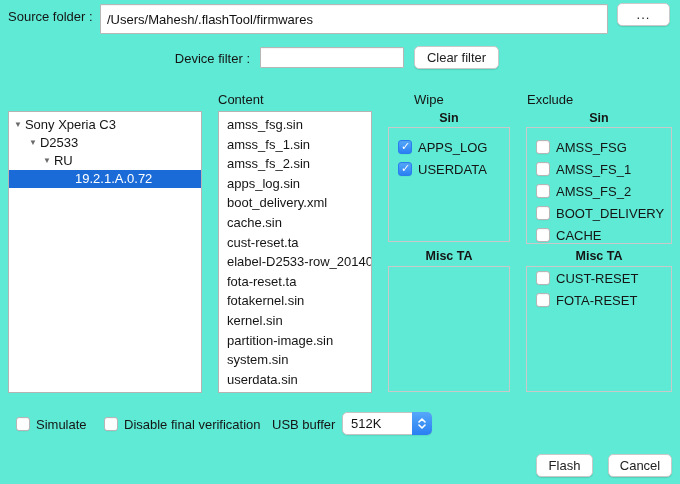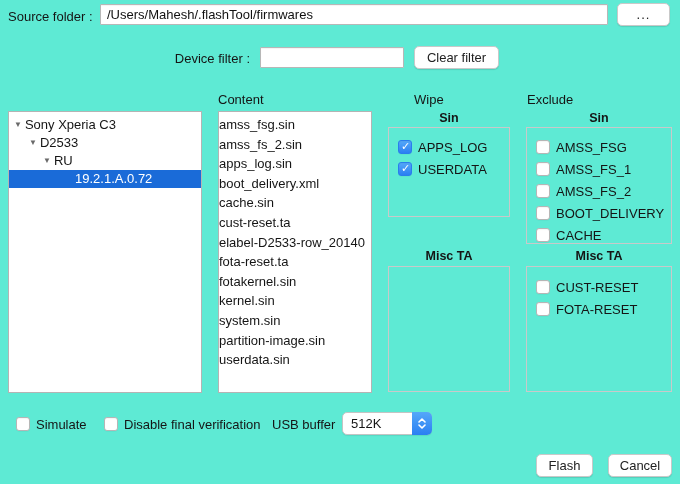--- a/index.html
+++ b/index.html
@@ -13,21 +13,21 @@
 
   .lbl { position:absolute; white-space:nowrap; }
 
   
   .field {
     position:absolute; background:#fff; border:1px solid #b7b7b7;
     font:13px "Liberation Sans","DejaVu Sans",sans-serif; color:#111;
     padding:0 6px; outline:none; border-radius:1px;
     box-shadow: inset 0 1px 1px rgba(0,0,0,0.05);
   }
-  #source-input { left:100px; top:4px;  width:508px; height:21px; }
+  #source-input { left:100px; top:4px;  width:508px; height:30px; }
   #device-input { left:260px; top:47px; width:144px; height:21px; }
 
   
   .btn {
     position:absolute; background:#fff; border:1px solid #c9c9c9; border-radius:5px;
     box-shadow:0 1px 1px rgba(0,0,0,0.12);
     font-size:13px; color:#222; text-align:center; cursor:default;
     display:flex; align-items:center; justify-content:center;
   }
   #browse-btn { left:617px; top:3px;  width:53px; height:23px; letter-spacing:1px; }
@@ -61,28 +61,28 @@
   .tree-row { height:18.2px; display:flex; align-items:center; white-space:nowrap; font-size:13px; }
   .tree-row .tri { display:none; font-size:8px; color:#6a6a6a; margin-right:3px; transform:translateY(-0.5px); }
   .tree-row.expanded .tri { display:inline; }
   .tree-row.lv0 { padding-left:5px; }
   .tree-row.lv1 { padding-left:20px; }
   .tree-row.lv2 { padding-left:34px; }
   .tree-row.lv3 { padding-left:66px; }
   .tree-row.selected { background:var(--sel,#1a6bd8); color:#fff; }
 
   
-  .content-row { height:19.6px; line-height:19.6px; padding-left:0; font-size:13px; white-space:nowrap; }
+  .content-row { height:19.6px; line-height:19.6px; padding-left:8px; font-size:13px; white-space:nowrap; }
 
   
   .groupbox { position:absolute; border:1px solid #c9c9c9; background:transparent; }
-  #wipe-sin-box  { left:388px; top:127px; width:122px; height:90px; padding-top:8px; }
+  #wipe-sin-box  { left:388px; top:127px; width:122px; height:115px; padding-top:8px; }
   #wipe-misc-box { left:388px; top:266px; width:122px; height:126px; }
   #excl-sin-box  { left:526px; top:127px; width:146px; height:117px; padding-top:8px; }
-  #excl-misc-box { left:526px; top:266px; width:146px; height:126px; padding-top:9px;text-align:right; }
+  #excl-misc-box { left:526px; top:266px; width:146px; height:126px; padding-top:0;text-align:right; }
 
   
   .chk-row { display:flex; align-items:center; height:22px; padding-left:9px; font-size:13px; white-space:nowrap; }
   .chk-box {
     position:relative; flex:none; width:14px; height:14px; margin-right:6px;
     background:#fff; border:1px solid #b6b6b6; border-radius:3px;
     box-shadow: inset 0 1px 1px rgba(0,0,0,0.04), 0 0.5px 0.5px rgba(0,0,0,0.06);
   }
   .chk-row.checked .chk-box {
     background:linear-gradient(var(--chk-top,#55a8f9),var(--chk-bot,#2a7ff2));
@@ -150,42 +150,43 @@
       <div class="tree-row selected lv3">
 
         <span>19.2.1.A.0.72</span>
       </div>
     </div>
 
   <div class="listbox" id="content-box">
 
       <div class="content-row">amss_fsg.sin</div>
 
+      <div class="content-row">amss_fs_1.sin</div>
 
       <div class="content-row">amss_fs_2.sin</div>
 
       <div class="content-row">apps_log.sin</div>
 
       <div class="content-row">boot_delivery.xml</div>
 
       <div class="content-row">cache.sin</div>
 
       <div class="content-row">cust-reset.ta</div>
 
       <div class="content-row">elabel-D2533-row_20140</div>
 
       <div class="content-row">fota-reset.ta</div>
 
       <div class="content-row">fotakernel.sin</div>
 
       <div class="content-row">kernel.sin</div>
 
+      <div class="content-row">partition-image.sin</div>
+
       <div class="content-row">system.sin</div>
-
-      <div class="content-row">partition-image.sin</div>
 
       <div class="content-row">userdata.sin</div>
     </div>
 
   <div class="sub-title" id="wipe-sin-title">Sin</div>
   <div class="groupbox" id="wipe-sin-box">
 
       <div class="chk-row checked">
         <span class="chk-box"></span>
         <span>APPS_LOG</span>

